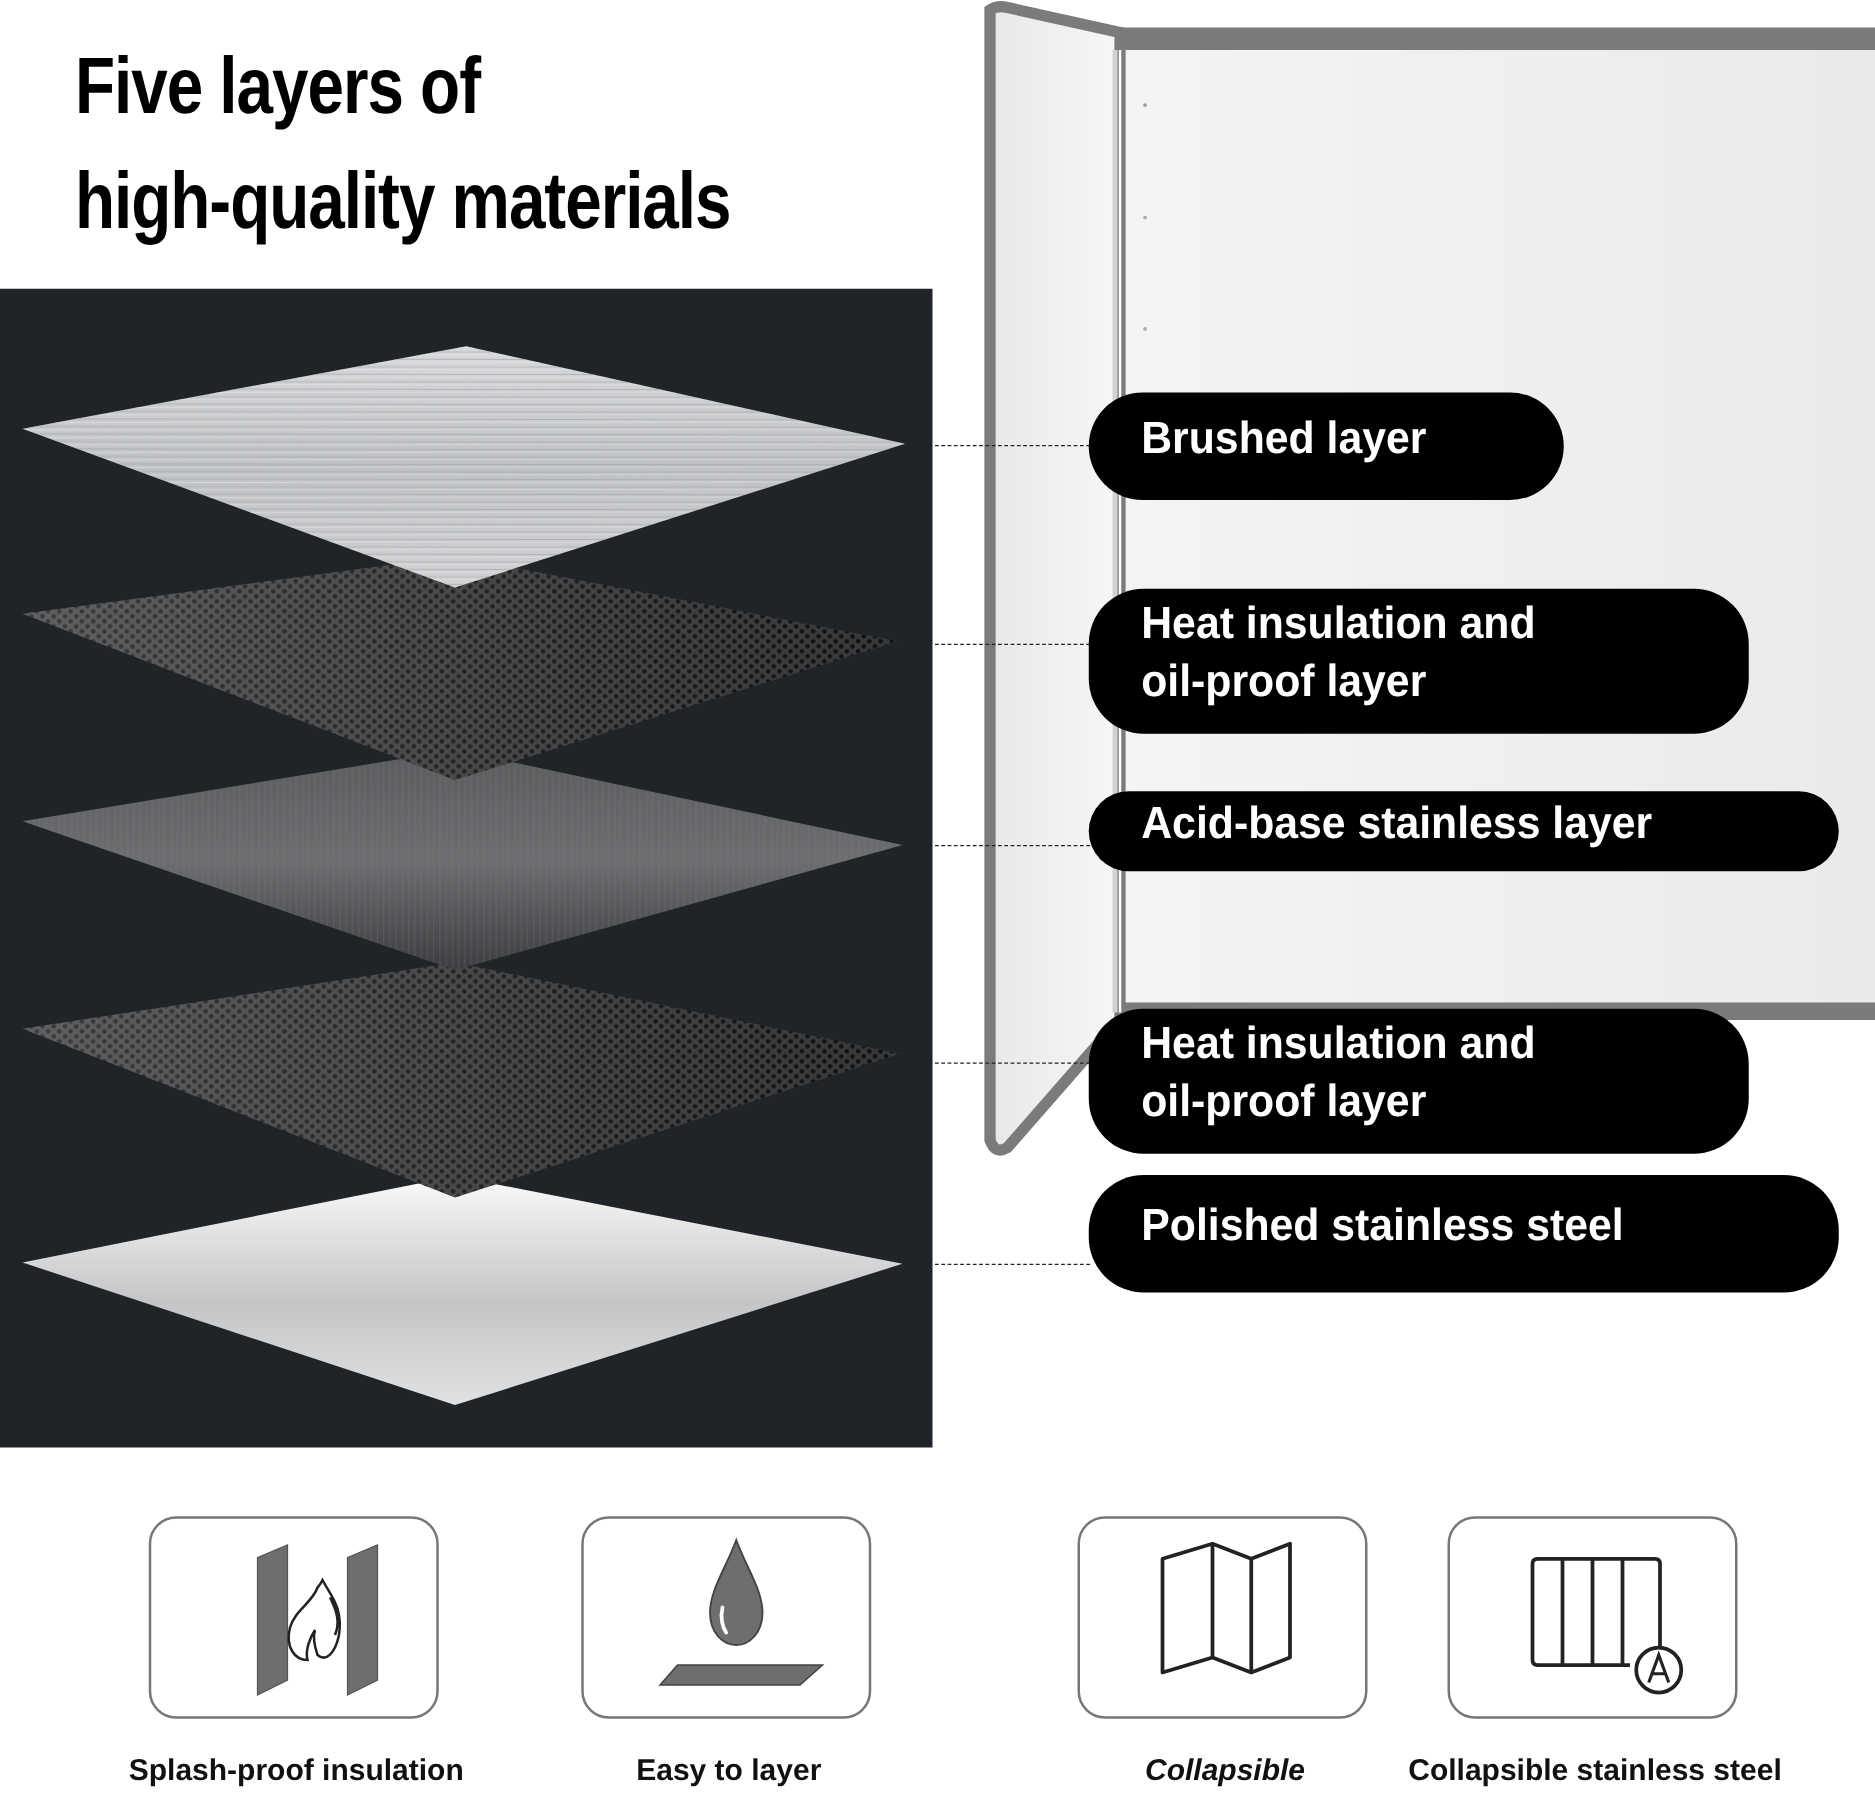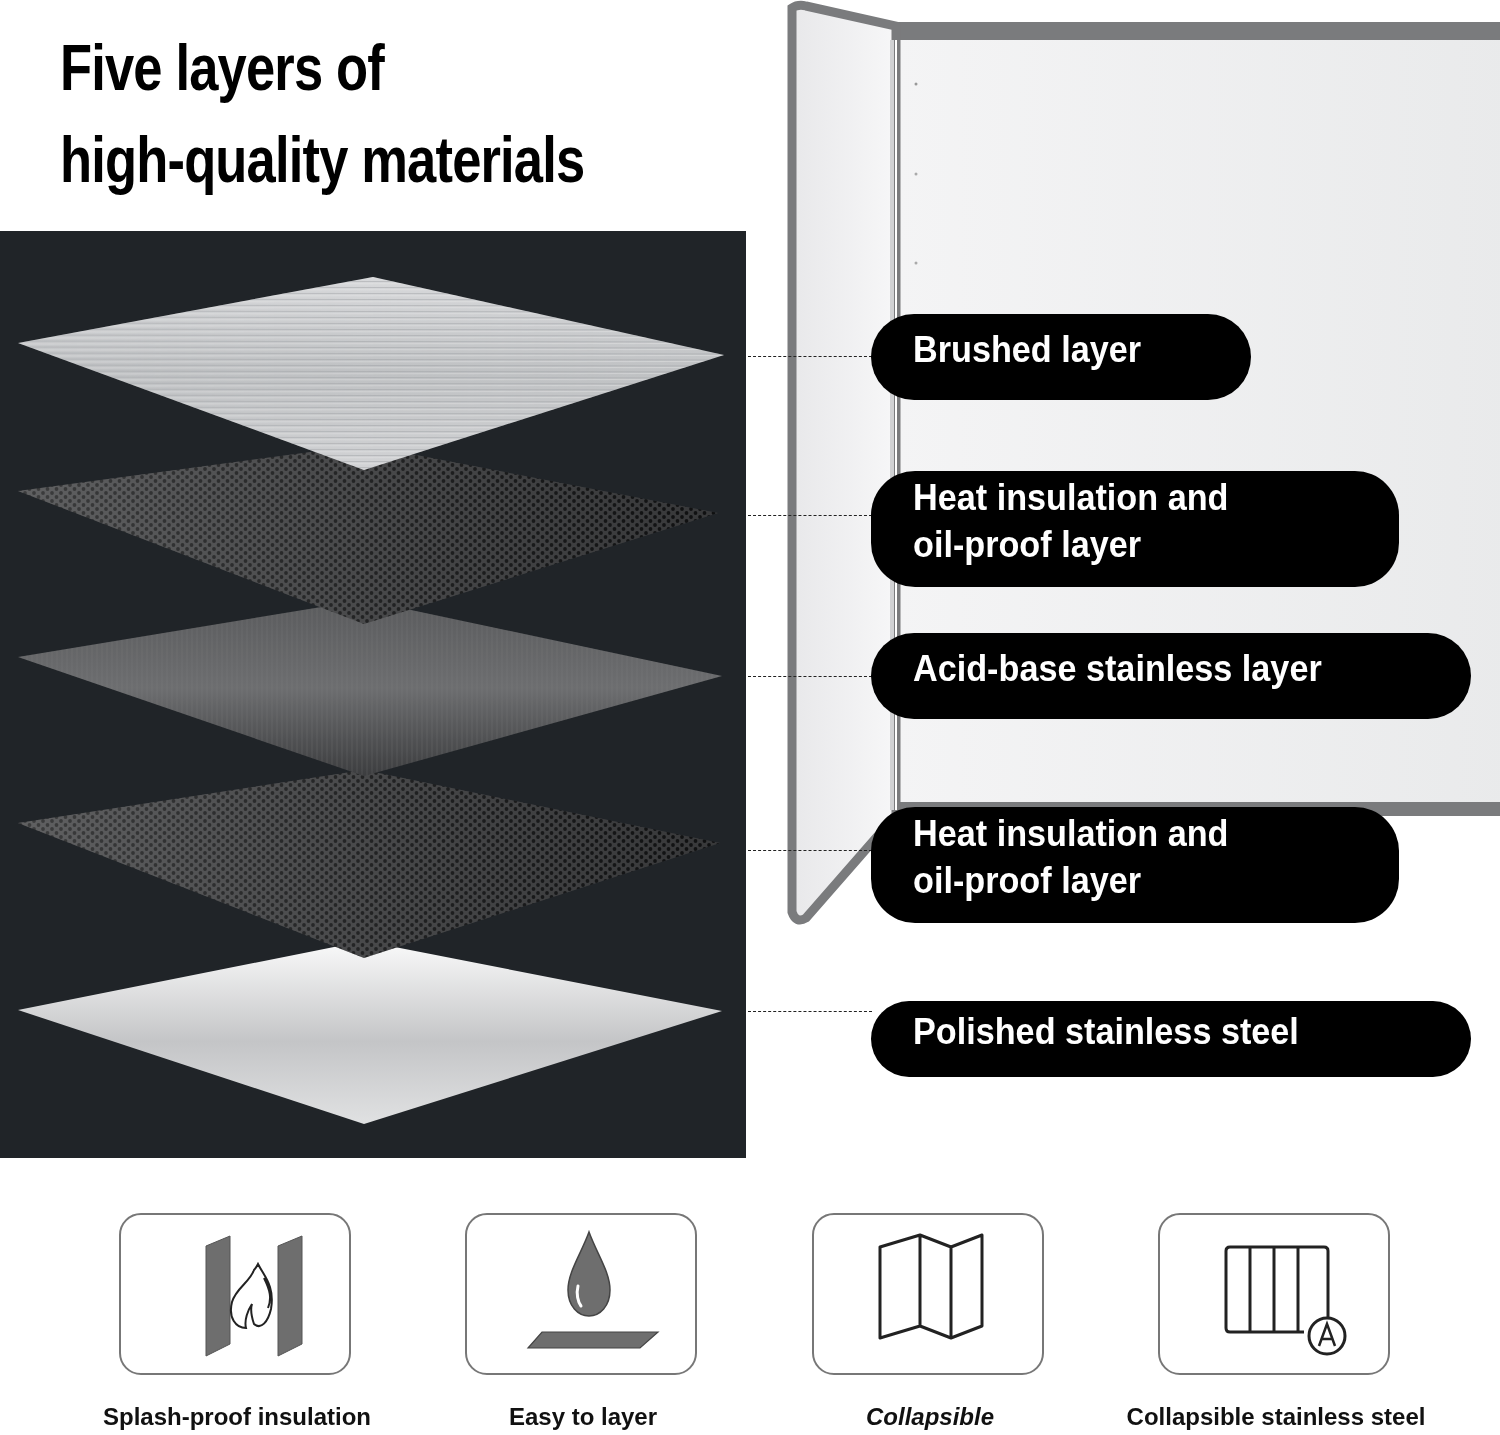--- a/index.html
+++ b/index.html
@@ -120,28 +120,28 @@
 <div class="leader" style="top:850px;"></div>
 <div class="leader" style="top:1011px;"></div>
 
 <div class="pill" style="top:314px;height:86px;width:380px;">
   <span>Brushed layer</span>
 </div>
 <div class="pill" style="top:471px;height:116px;width:528px;flex-direction:column;align-items:flex-start;justify-content:center;">
   <span>Heat insulation and</span>
   <span>oil-proof layer</span>
 </div>
-<div class="pill" style="top:633px;height:86px;width:600px;">
+<div class="pill" style="top:633px;height:64px;width:600px;">
   <span>Acid-base stainless layer</span>
 </div>
 <div class="pill" style="top:807px;height:116px;width:528px;flex-direction:column;align-items:flex-start;justify-content:center;">
   <span>Heat insulation and</span>
   <span>oil-proof layer</span>
 </div>
-<div class="pill" style="top:1001px;height:76px;width:600px;">
+<div class="pill" style="top:940px;height:94px;width:600px;">
   <span>Polished stainless steel</span>
 </div>
 
 <div class="feature" style="left:119px;">
   <div class="box">
     <svg width="150" height="140" viewBox="0 0 150 140">
       <polygon points="46,22 70,12 70,120 46,132" fill="#6e6e6e" stroke="#555" stroke-width="1"></polygon>
       <polygon points="118,22 142,12 142,120 118,132" fill="#6e6e6e" stroke="#555" stroke-width="1"></polygon>
       <path d="M98,40 C104,52 115,62 111,85 C108,98 101,106 94,100 C92,94 90,86 92,80 C88,86 84,96 86,104 C76,104 68,94 72,78 C76,64 90,58 94,46 C96,44 97,42 98,40 Z M104,54 C110,66 112,74 108,84" fill="none" stroke="#222" stroke-width="2"></path>
     </svg>
@@ -153,21 +153,21 @@
   <div class="box">
     <svg width="170" height="140" viewBox="0 0 170 140">
       <path d="M93,8 C101,30 114,48 114,66 C114,82 104,92 93,92 C82,92 72,82 72,66 C72,48 85,30 93,8 Z" fill="#6e6e6e" stroke="#444" stroke-width="1.5"></path>
       <path d="M82,62 C80,70 82,78 85,82" fill="none" stroke="#fff" stroke-width="3" stroke-linecap="round"></path>
       <polygon points="50,124 64,108 180,108 162,124" fill="#6e6e6e" stroke="#444" stroke-width="1.2" transform="translate(-18,0)"></polygon>
     </svg>
   </div>
   <div class="label">Easy to layer</div>
 </div>
 
-<div class="feature" style="left:812px;font-style:italic;">
+<div class="feature" style="left:862px;font-style:italic;">
   <div class="box">
     <svg width="140" height="130" viewBox="0 0 140 130">
       <path d="M22,18 L62,6 L93,18 L124,6 L124,97 L93,109 L62,97 L22,109 Z M62,6 L62,97 M93,18 L93,109" fill="none" stroke="#222" stroke-width="3" stroke-linejoin="round"></path>
     </svg>
   </div>
   <div class="label">Collapsible</div>
 </div>
 
 <div class="feature" style="left:1158px;">
   <div class="box">

